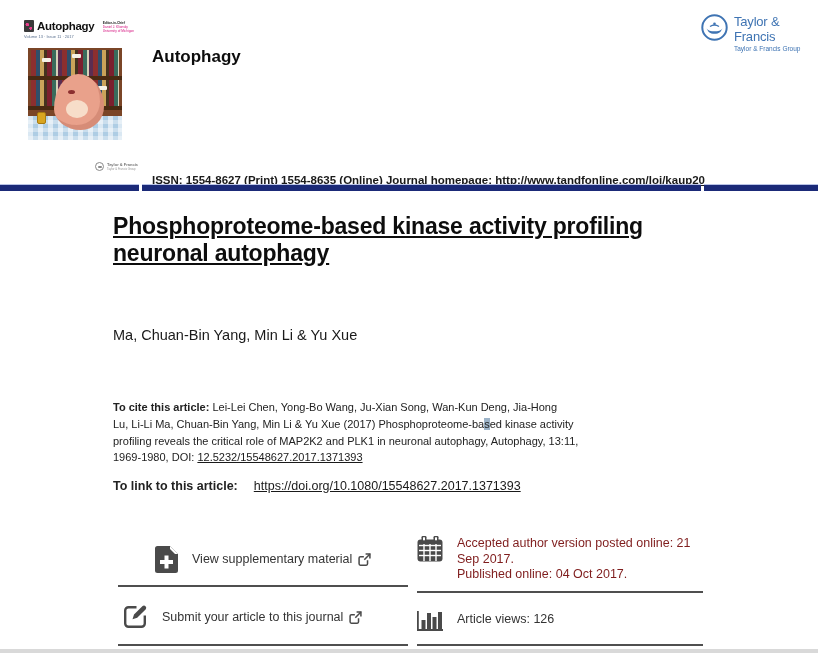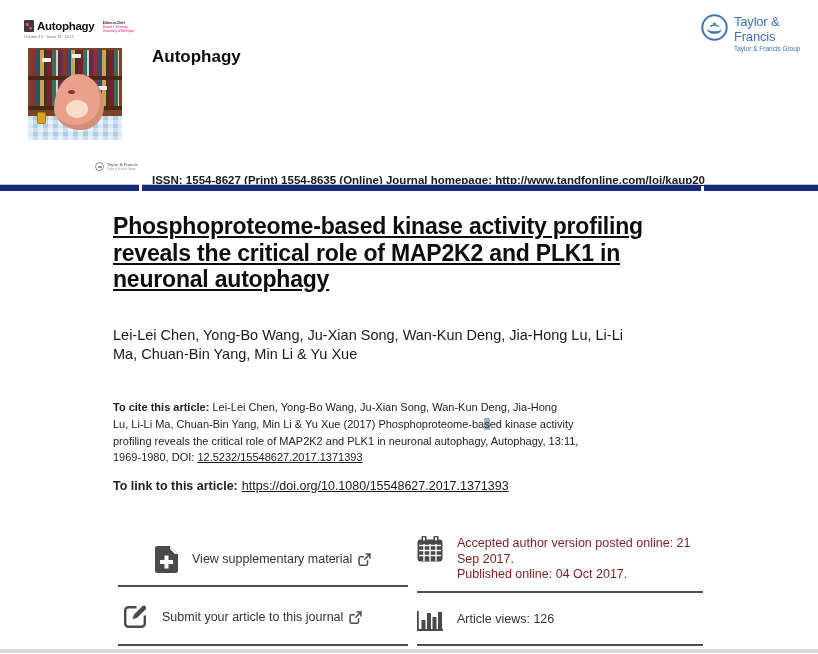--- a/index.html
+++ b/index.html
@@ -59,21 +59,21 @@
   
   .article-title { left:113px; top:213px; font-size:23px; font-weight:bold; color:#0d0d0d; line-height:26.5px; letter-spacing:-0.2px; white-space:nowrap; }
   .article-title span { display:block;text-decoration:underline; }
   .authors { left:113px; top:326px; font-size:14.5px; color:#1a1a1a; line-height:19px; white-space:nowrap; }
   .authors span { display:block; }
   .citation { left:113px; top:399px; font-size:11px; color:#222; line-height:16.8px; white-space:nowrap; }
   .citation .line { display:block; }
   .bold { font-weight:bold; }
   .hl { background:#9db4c9; }
   .linkline { left:113px; top:479px; font-size:12.5px; color:#222; white-space:nowrap; }
-  .linkline .url { margin-left:4px; }
+  .linkline .url { margin-left:16px; }
 
   
   .row { display:flex; align-items:center; gap:14px; font-size:12.5px; color:#333; }
   .row .lbl { display:flex; align-items:center; gap:6px; white-space:nowrap; }
   .r-left1  { left:122px; top:536px; width:286px; height:46px;padding-left:33px; }
   .r-left2  { left:122px; top:594px; width:286px; height:46px; }
   .r-right1 { left:417px; top:536px; width:286px; align-items:flex-start; }
   .r-right2 { left:417px; top:598px; width:286px; height:42px; }
   .hist { font-size:12.5px; line-height:15.5px; color:#7f1d1d; width:248px; white-space:normal; }
   .divider { height:2px; background:#4f4f4f; }
@@ -145,26 +145,24 @@
 <div class="abs issn-line">
   <span>ISSN: 1554-8627 (Print) 1554-8635 (Online) Journal homepage: </span><span class="u">http://www.tandfonline.com/loi/kaup20</span>
 </div>
 
 <div class="abs rule-seg rs1"></div>
 <div class="abs rule-seg rs2"></div>
 <div class="abs rule-seg rs3"></div>
 
 <div class="abs article-title">
   <span>Phosphoproteome-based kinase activity profiling</span>
-  <span>reveals the critical role of MAP2K2 and PLK1 in</span>
   <span>neuronal autophagy</span>
 </div>
 
 <div class="abs authors">
-  <span>Lei-Lei Chen, Yong-Bo Wang, Ju-Xian Song, Wan-Kun Deng, Jia-Hong Lu, Li-Li</span>
   <span>Ma, Chuan-Bin Yang, Min Li &amp; Yu Xue</span>
 </div>
 
 <div class="abs citation">
   <span class="line"><span class="bold">To cite this article:</span><span> Lei-Lei Chen, Yong-Bo Wang, Ju-Xian Song, Wan-Kun Deng, Jia-Hong</span></span>
   <span class="line"><span>Lu, Li-Li Ma, Chuan-Bin Yang, Min Li &amp; Yu Xue (2017) Phosphoproteome-ba</span><span class="hl">s</span><span>ed kinase activity</span></span>
   <span class="line">profiling reveals the critical role of MAP2K2 and PLK1 in neuronal autophagy, Autophagy, 13:11,</span>
   <span class="line"><span>1969-1980, DOI: </span><span class="u">12.5232/15548627.2017.1371393</span></span>
 </div>
 

